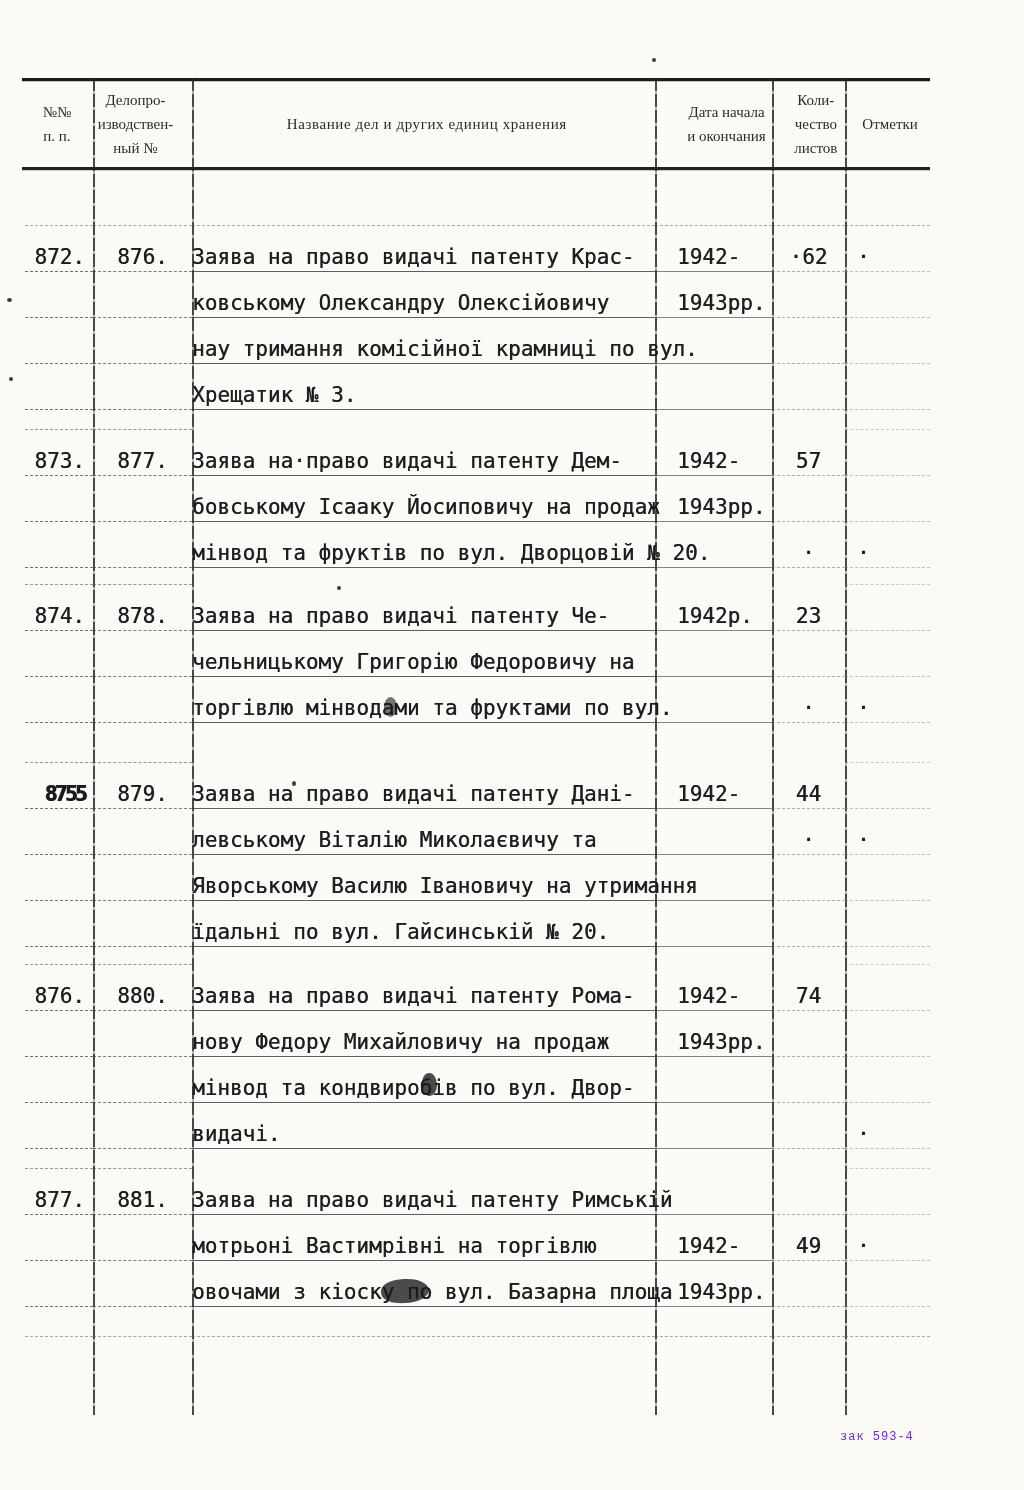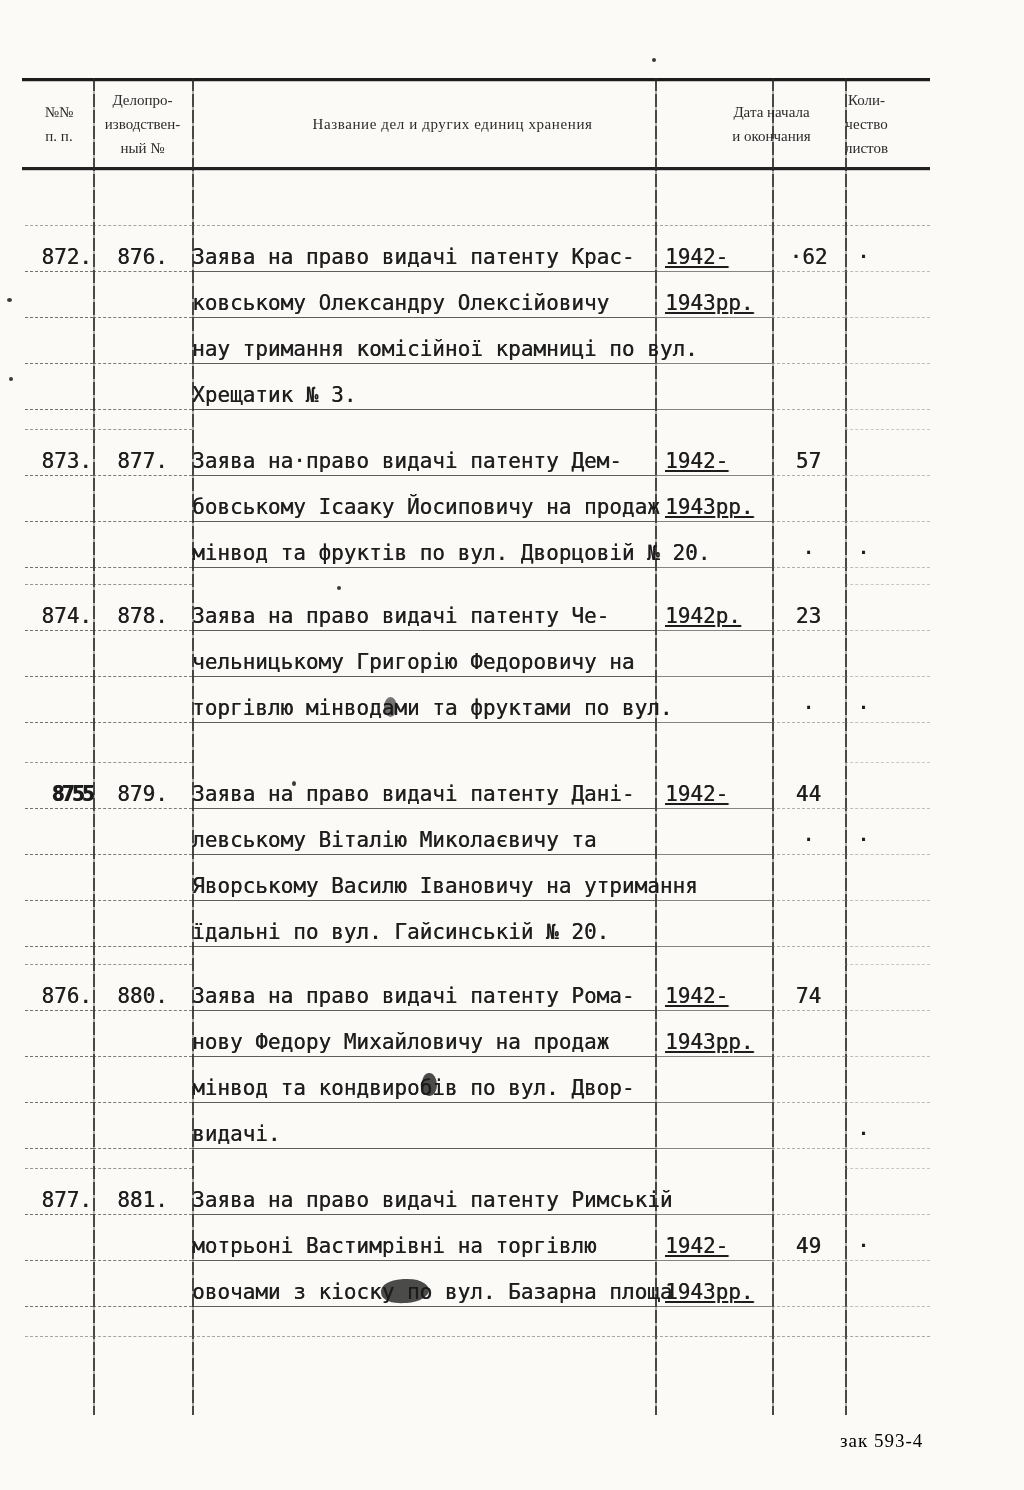--- a/index.html
+++ b/index.html
@@ -20,45 +20,45 @@
   .header{position:absolute;left:0;top:3px;width:905px;height:86px;display:flex;}
   .hcell{display:flex;flex-direction:column;justify-content:center;align-items:center;
          gap:7px;font-family:"Liberation Serif",serif;font-size:15px;color:#2b2b2b;}
   .h1{width:68px}.h2{width:99px}.h3{width:521px}.h4{width:117px}.h5{width:73px}.h6{width:85px}
   .h3 span{letter-spacing:.6px;}
 
   
   .tbody{position:absolute;left:0;top:92px;width:905px;}
   .row{display:flex;width:905px;}
   .cell{display:flex;align-items:flex-end;box-sizing:border-box;padding-bottom:2px;overflow:visible;}
-  .c1{width:68px;justify-content:flex-end;padding-right:1px;}
+  .c1{width:68px;justify-content:flex-end;padding-right:8px;}
   .c2{width:99px;justify-content:center;}
   .c3{width:463px;white-space:nowrap;}
-  .c4{width:117px;padding-left:10px;white-space:nowrap;text-decoration:underline;}
+  .c4{width:117px;padding-left:22px;white-space:nowrap;}
   .c5{width:73px;justify-content:center;}
   .c6{width:85px;padding-left:12px;}
 
   .textline{height:46px;font-family:"DejaVu Sans Mono",monospace;font-size:21px;color:#1d1d1d;
             text-shadow:.4px 0 0 rgba(29,29,29,.85);}
   .textline .c1{border-bottom:1px dashed rgba(70,70,70,.75);}
   .textline .c2{border-bottom:1px dashed rgba(70,70,70,.7);}
   .textline .c3{border-bottom:1px solid rgba(55,55,55,.8);}
   .textline .c4{border-bottom:1px solid rgba(70,70,70,.65);}
   .textline .c5{border-bottom:1px dashed rgba(100,100,100,.5);}
   .textline .c6{border-bottom:1px dashed rgba(130,130,130,.5);}
 
   .gapline .c1,.gapline .c2{border-bottom:1px dashed rgba(85,85,85,.6);}
   .gapline .c6{border-bottom:1px dashed rgba(140,140,140,.45);}
   .gapline.firstgap .cell,.gapline.tail .cell{border-bottom:1px dashed rgba(95,95,95,.55);}
 
   .overtype{font-weight:bold;letter-spacing:-2.5px;text-shadow:1px 0 0 #111;}
 
   
-  .footer{position:absolute;left:840px;top:1430px;font-family:Liberation Serif, serif;
-          font-size:19px;color:#000000;letter-spacing:1px;}
+  .footer{position:absolute;left:840px;top:1430px;font-family:Liberation Mono, monospace;
+          font-size:12px;color:#6d28d9;letter-spacing:1px;}
   .blot{position:absolute;background:rgba(25,25,25,.78);border-radius:46% 54% 50% 48%;}
   .blot1{left:381px;top:1279px;width:48px;height:24px;transform:rotate(-4deg);}
   .blot2{left:422px;top:1073px;width:15px;height:23px;}
   .blot3{left:384px;top:697px;width:13px;height:20px;border-radius:50%;background:rgba(25,25,25,.6);}
   .speck{position:absolute;background:#3a3a3a;border-radius:50%;}
   .sp1{left:652px;top:58px;width:4px;height:4px;}
   .sp2{left:7px;top:298px;width:5px;height:4px;}
   .sp3{left:9px;top:377px;width:4px;height:4px;}
   .sp4{left:292px;top:781px;width:4px;height:5px;}
   .sp5{left:337px;top:586px;width:4px;height:4px;}
@@ -98,20 +98,23 @@
       </div>
       <div class="hcell h4">
         <span>Дата начала</span>
         <span>и окончания</span>
       </div>
       <div class="hcell h5">
         <span>Коли-</span>
         <span>чество</span>
         <span>листов</span>
       </div>
+      <div class="hcell h6">
+        <span>Отметки</span>
+      </div>
     </div>
 
     <div class="tbody">
         <div class="row gapline firstgap" style="height: 56px;">
           <div class="cell c1"></div>
           <div class="cell c2"></div>
           <div class="cell c3"></div>
           <div class="cell c4"></div>
           <div class="cell c5"></div>
           <div class="cell c6"></div>

